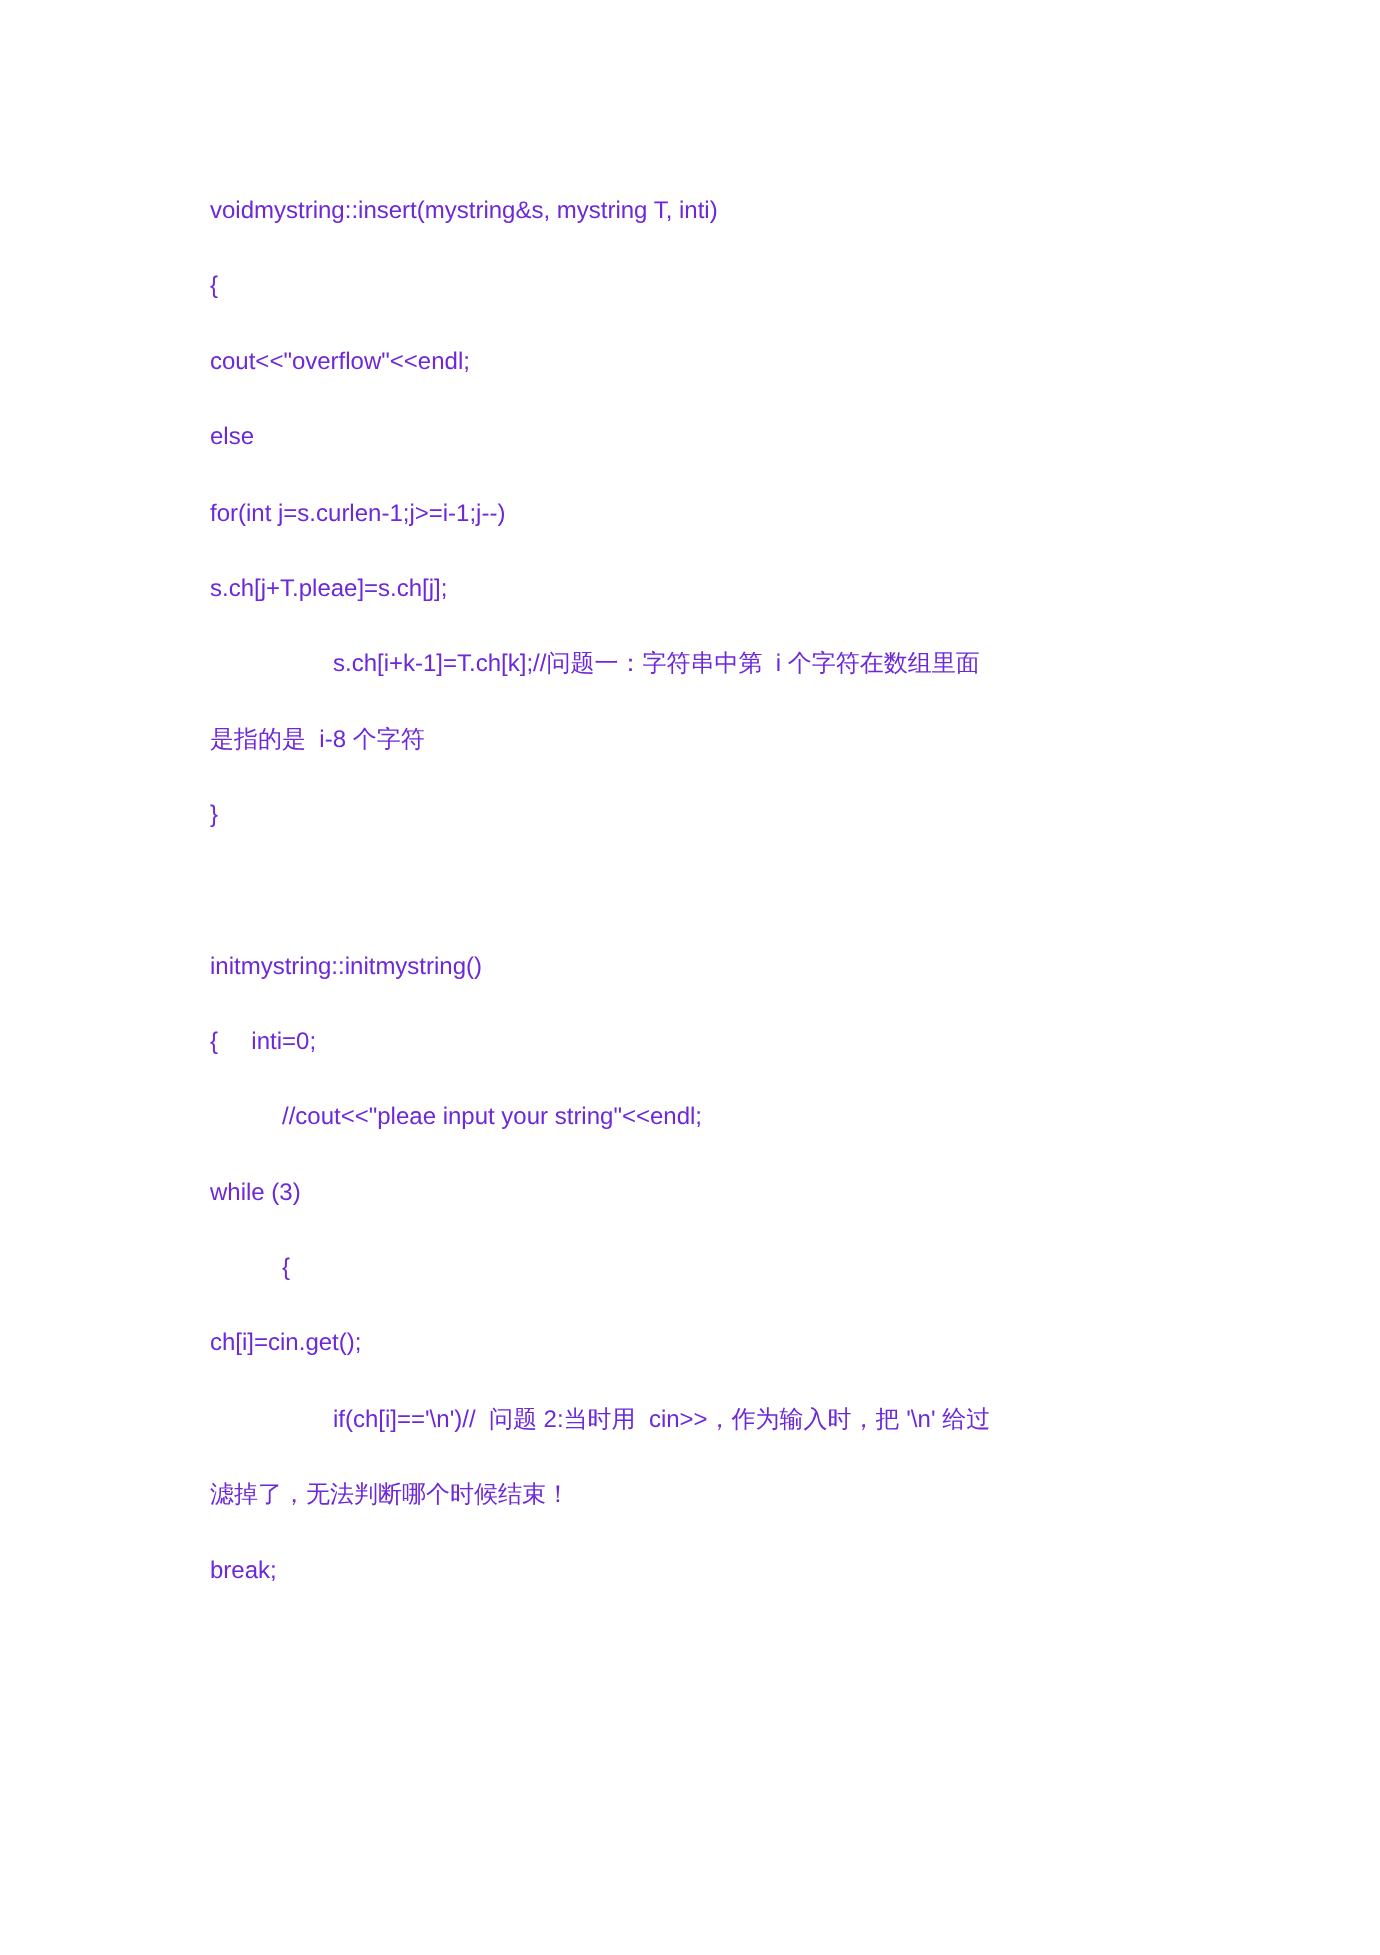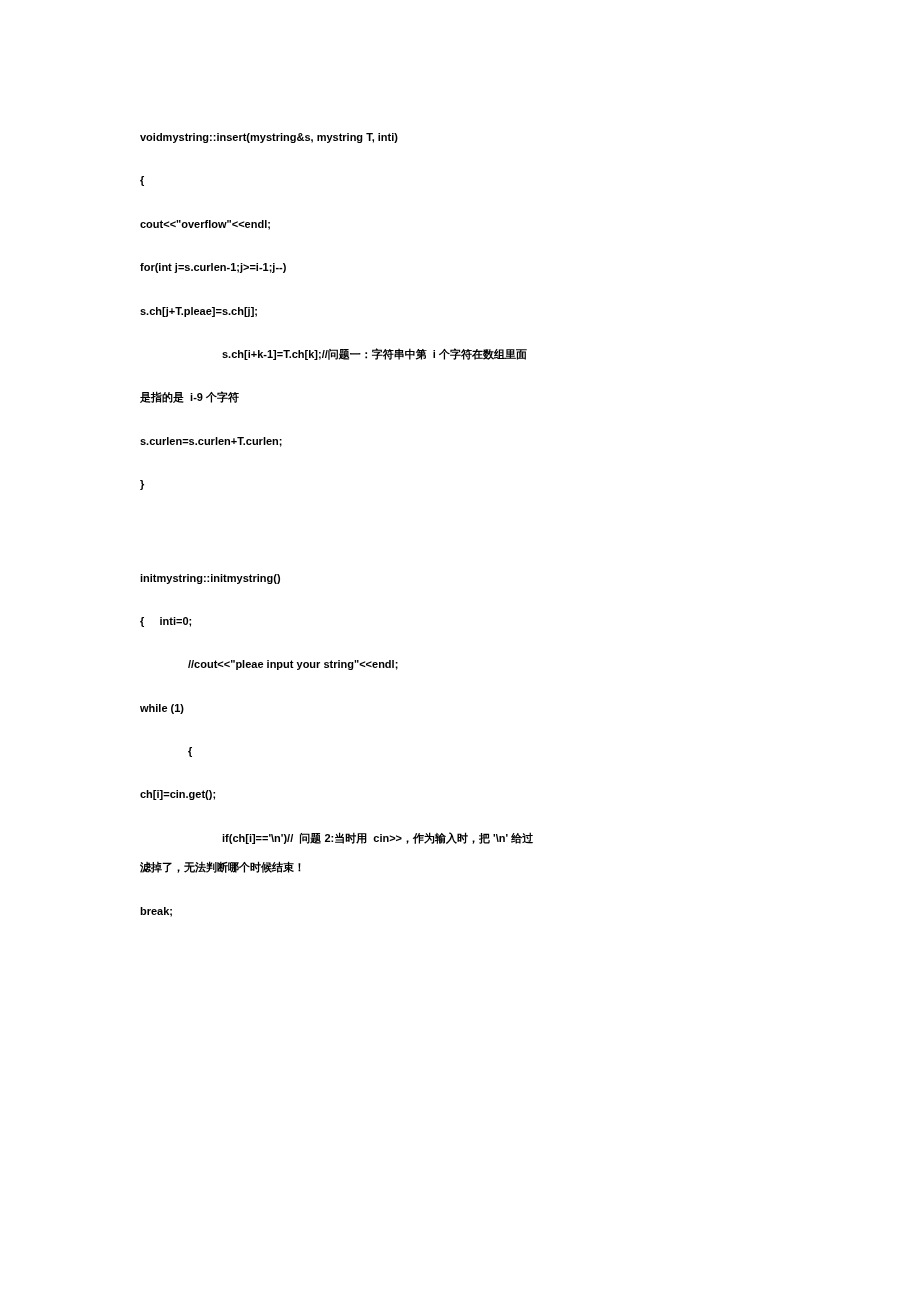--- a/index.html
+++ b/index.html
@@ -9,28 +9,27 @@
     font-family: Arial, "Microsoft YaHei", sans-serif;
   }
   .page {
     width: 920px;
     min-height: 1303px;
     padding: 130px 140px 60px 140px;
     box-sizing: border-box;
     background: #ffffff;
   }
   .line {
-    font-size: 11px;
-    color: #000000;
+    font-size: 16px;
+    color: #6d28d9;
     line-height: 1.4;
     margin-bottom: 28px;
     white-space: pre-wrap;
     text-align: justify;
     text-justify: inter-ideograph;
-    font-weight: bold;
   }
   .blank {
     height: 50px;
   }
   .indent1 {
     padding-left: 48px;
   }
   .indent2 {
     padding-left: 82px;
   }
@@ -39,40 +38,40 @@
   }
 </style>
 </head>
 <body>
 
 <div class="page">
 
   <div class="line">voidmystring::insert(mystring&amp;s, mystring T, inti)</div>
   <div class="line">{</div>
   <div class="line">cout&lt;&lt;"overflow"&lt;&lt;endl;</div>
+  <div class="line">else</div>
   <div class="line">for(int j=s.curlen-1;j&gt;=i-1;j--)</div>
   <div class="line">s.ch[j+T.pleae]=s.ch[j];</div>
 
   <div class="wrap">
     <div class="line indent2" style="">s.ch[i+k-1]=T.ch[k];//问题一：字符串中第  i 个字符在数组里面</div>
-    <div class="line" style="margin-bottom:0;">是指的是  i-9 个字符</div>
+    <div class="line" style="margin-bottom:0;">是指的是  i-8 个字符</div>
   </div>
 
-  <div class="line">s.curlen=s.curlen+T.curlen;</div>
   <div class="line">}</div>
 
   <div class="blank"></div>
 
   <div class="line">initmystring::initmystring()</div>
   <div class="line">{     inti=0;</div>
   <div class="line indent1">//cout&lt;&lt;"pleae input your string"&lt;&lt;endl;</div>
-  <div class="line">while (1)</div>
+  <div class="line">while (3)</div>
   <div class="line indent1">{</div>
   <div class="line">ch[i]=cin.get();</div>
 
   <div class="wrap">
-    <div class="line indent2" style="margin-bottom:14px;">if(ch[i]=='\n')//  问题 2:当时用  cin&gt;&gt;，作为输入时，把 '\n' 给过</div>
+    <div class="line indent2" style="">if(ch[i]=='\n')//  问题 2:当时用  cin&gt;&gt;，作为输入时，把 '\n' 给过</div>
     <div class="line" style="margin-bottom:3px;">滤掉了，无法判断哪个时候结束！</div>
   </div>
 
   <div class="line">break;</div>
 
 </div>
 
 </body></html>

